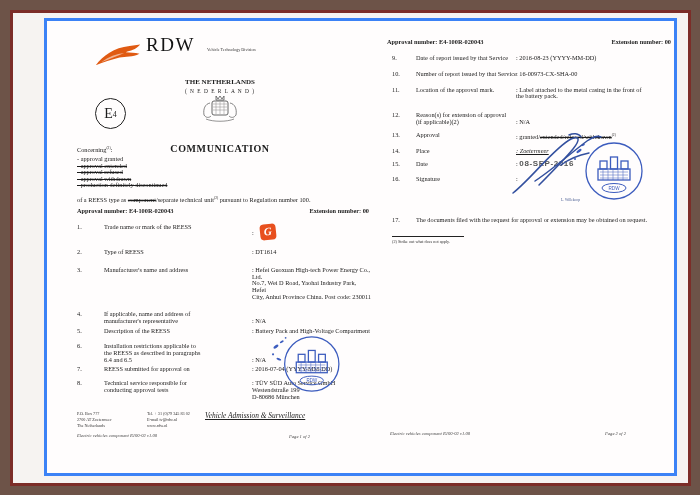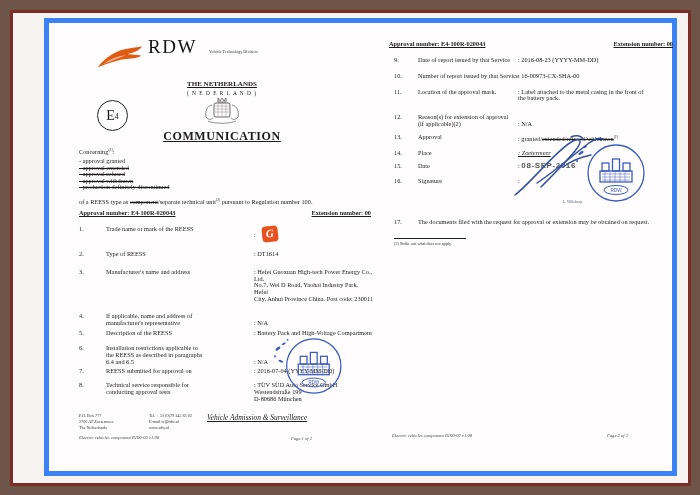--- a/index.html
+++ b/index.html
@@ -6,23 +6,23 @@
   html,body { margin:0; padding:0; }
   body {
     width:700px; height:495px; position:relative;
     background:#6d5348;
     font-family:"Liberation Serif","DejaVu Serif",serif;
     color:#1c1c1c;
   }
   .mat { position:absolute; left:10px; top:10px; right:9px; bottom:9px;
          background:#f6f3f1; border:3px solid #7c2d28; }
   .sheet { position:absolute; left:44px; top:18px; width:633px; height:458px;
-           background:#fffdfd; border:5px solid #3b82f6; }
+           background:#fffdfd; border:3px solid #3b82f6; }
   .abs { position:absolute; }
-  .b { font-weight:bold;text-decoration:underline; }
+  .b { font-weight:bold; }
   .i { font-style:italic;text-decoration:underline; }
   .ctr { text-align:center; }
   .strike { text-decoration:line-through; }
   .sup { font-size:3.6px; vertical-align:super; }
   .t4 { font-size:4.2px; line-height:1.45; color:#333; }
   .t45i { font-size:4.6px; font-style:italic; color:#444; }
   .body-txt { font-size:6.3px; line-height:6.8px; }
   .val { white-space:pre-line; }
 
   
@@ -81,21 +81,21 @@
       <path d="M32,8 C37,9 39,14 38,20 C36,23 33,23 31,21" fill="none" stroke="#666" stroke-width="0.8"></path>
       <path d="M8,24 C15,27 29,27 36,24" fill="none" stroke="#666" stroke-width="0.7"></path>
     </svg>
   </div>
 
   <div class="abs e-mark" style="left:48px; top:77px;">
     <span class="e">E</span>
       <span class="four">4</span>
   </div>
 
-  <div class="abs b ctr" style="left:113px; top:106px; width:120px; font-size:12px; letter-spacing:0.6px;">COMMUNICATION</div>
+  <div class="abs b ctr" style="left:113px; top:122px; width:120px; font-size:10px; letter-spacing:0.6px;">COMMUNICATION</div>
 
   <div class="abs body-txt" style="left:30px; top:124px;">
     <span>Concerning</span><span class="sup">(2)</span><span>:</span>
   </div>
   <div class="abs body-txt" style="left:30px; top:135px;">
     <div class="opt">- approval granted</div>
     <div class="opt strike">- approval extended</div>
     <div class="opt strike">- approval refused</div>
     <div class="opt strike">- approval withdrawn</div>
     <div class="opt strike">- production definitely discontinued</div>

